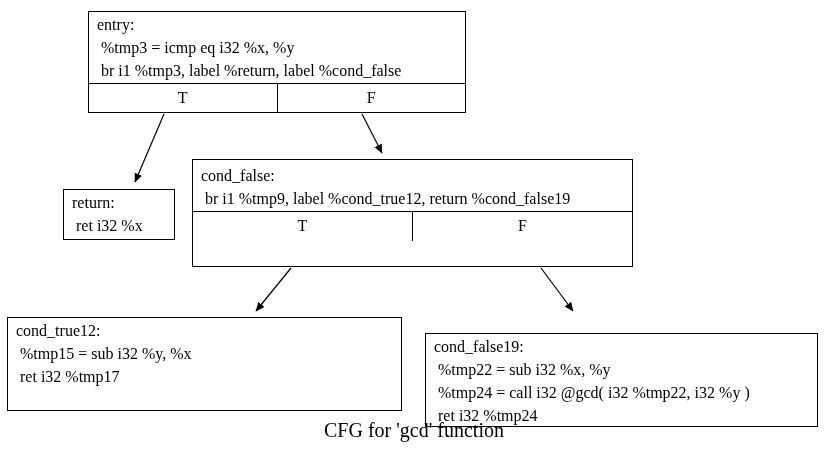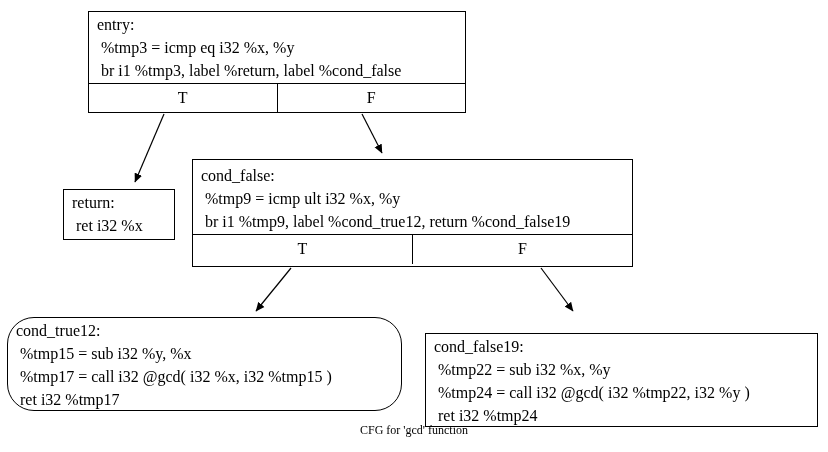--- a/index.html
+++ b/index.html
@@ -44,29 +44,29 @@
     position: absolute;
     left: 0; top: 0;
     width: 828px; height: 452px;
     pointer-events: none;
   }
   #caption {
     position: absolute;
     left: 0; top: 419px;
     width: 828px;
     text-align: center;
-    font-size: 12px;
+    font-size: 20px;
     line-height: 23px;
   }
   
   #node-entry        { left: 74px;  top: 11px;  width: 378px; height: 102px; margin-left: 14px; }
   #node-return       { left: 63px;  top: 189px; width: 112px; height: 51px;  }
   #node-cond-false   { left: 192px; top: 159px; width: 441px; height: 108px; }
   #node-cond-false .body { padding-top: 4px; }
-  #node-cond-true12  { left: 7px;   top: 317px; width: 395px; height: 94px; border-radius: 27px;  }
+  #node-cond-true12  { left: 7px;   top: 317px; width: 395px; height: 94px;  }
   #node-cond-false19 { left: 425px; top: 333px; width: 393px; height: 94px;  }
 </style>
 </head>
 <body>
 
 <div id="canvas">
 
   <svg id="edges" viewBox="0 0 828 452">
     <defs>
       <marker id="arrowhead" markerWidth="10" markerHeight="9" refX="8.5" refY="4.5" orient="auto" markerUnits="userSpaceOnUse">
@@ -94,34 +94,32 @@
   <div class="node" id="node-return">
     <div class="body">
       <div class="line">return:</div>
       <div class="line"> ret i32 %x</div>
     </div>
   </div>
 
   <div class="node" id="node-cond-false">
     <div class="body">
       <div class="line">cond_false:</div>
-      <div class="line"> %tmp9 = icmp ult i32 %x, %y</div>
       <div class="line"> br i1 %tmp9, label %cond_true12, return %cond_false19</div>
     </div>
     <div class="tf-row">
       <div class="tf-cell">T</div>
       <div class="tf-cell">F</div>
     </div>
   </div>
 
   <div class="node" id="node-cond-true12">
     <div class="body">
       <div class="line">cond_true12:</div>
       <div class="line"> %tmp15 = sub i32 %y, %x</div>
-      <div class="line"> %tmp17 = call i32 @gcd( i32 %x, i32 %tmp15 )</div>
       <div class="line"> ret i32 %tmp17</div>
     </div>
   </div>
 
   <div class="node" id="node-cond-false19">
     <div class="body">
       <div class="line">cond_false19:</div>
       <div class="line"> %tmp22 = sub i32 %x, %y</div>
       <div class="line"> %tmp24 = call i32 @gcd( i32 %tmp22, i32 %y )</div>
       <div class="line"> ret i32 %tmp24</div>

